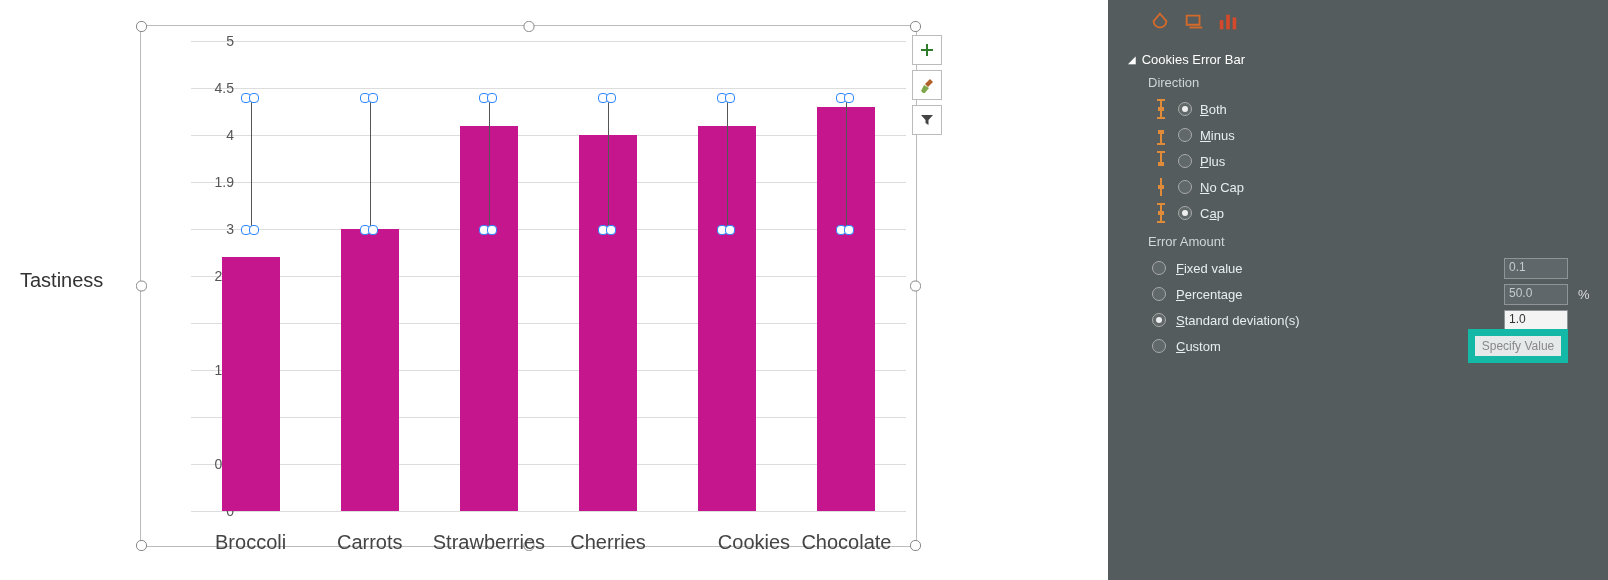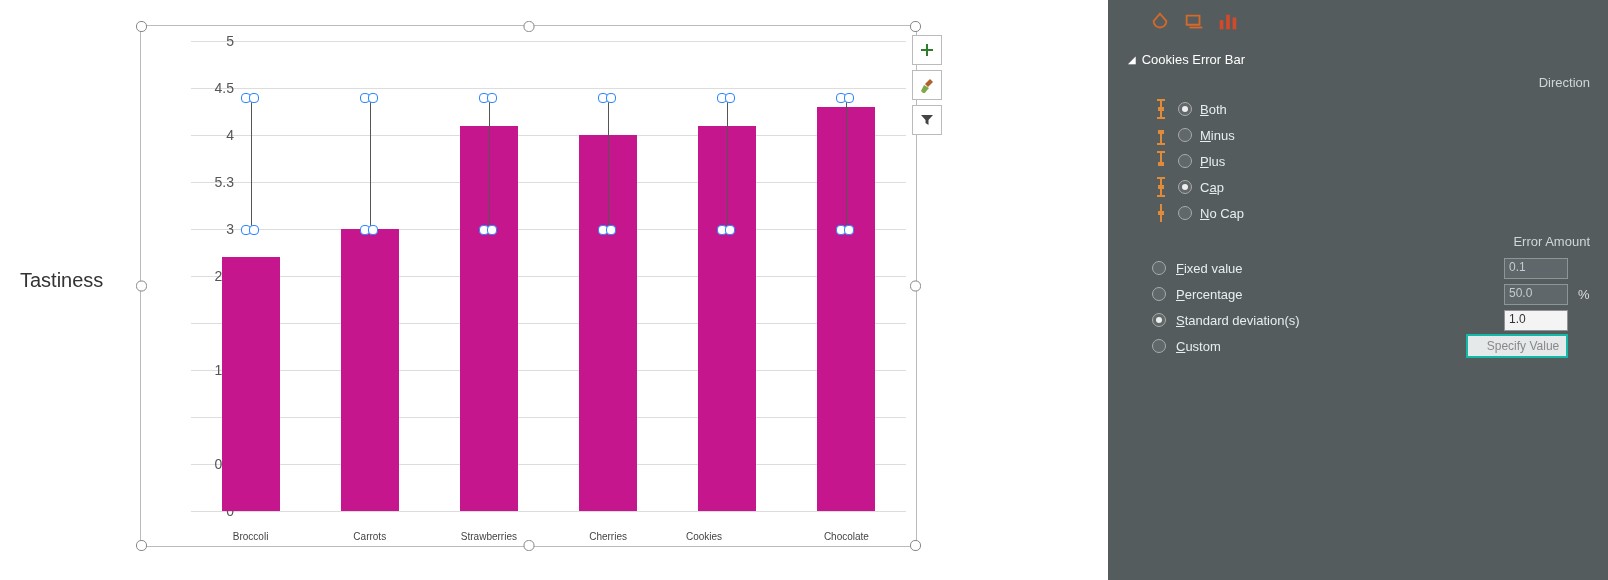--- a/index.html
+++ b/index.html
@@ -8,47 +8,47 @@
   
   .chart-wrap{position:absolute;left:20px;top:0;width:880px;height:560px;}
   .ylabel{position:absolute;left:0;top:50%;transform:translatey(-50%);font-size:20px;color:#333;}
   .chart-box{position:absolute;left:120px;top:25px;width:775px;height:520px;border:1px solid #bbb;background:#fff;}
   .plot-area{position:absolute;left:50px;top:15px;width:715px;height:470px;}
   .grid-line{position:absolute;left:0;width:100%;border-top:1px solid #ddd;}
   .ytick{position:absolute;right:672px;transform:translateY(-50%);font-size:14px;color:#555;text-align:right;width:40px;}
   .bar{position:absolute;bottom:0;width:58px;background:#c6168d;}
   .errbar{position:absolute;width:0;border-left:1px solid #555;}
   .sel-dot{position:absolute;width:8px;height:8px;border:1px solid #2b86ff;background:#fff;border-radius:4px;}
-  .xcat{position:absolute;top:490px;font-size:10px;color:#444;text-align:center;transform:translateX(-50%);}
+  .xcat{position:absolute;top:490px;font-size:20px;color:#444;text-align:center;transform:translateX(-50%);}
   .sel-handle{position:absolute;width:9px;height:9px;border:1px solid #888;border-radius:5px;background:#fff;}
 
   
   .side-btn{position:absolute;width:28px;height:28px;border:1px solid #bbb;background:#fff;display:flex;align-items:center;justify-content:center;font-weight:bold;}
   .side-btn svg{width:16px;height:16px;}
 
   
   .pane{position:absolute;right:0;top:0;width:500px;height:580px;background:#555c5e;color:#ddd;font-size:13px;}
   .pane-inner{padding:10px 18px 0 40px;}
   .pane-tabs{display:flex;gap:10px;margin-bottom:18px;}
   .pane-tab{width:24px;height:24px;display:flex;align-items:center;justify-content:center;}
   .pane-tab svg{width:22px;height:22px;}
   .sect-title{display:flex;align-items:center;gap:6px;color:#fff;font-weight:400;margin:10px 0 8px -20px;}
   .sect-title .arrow{font-size:10px;}
-  .subhead{color:#cfd6d8;margin:8px 0 6px 0;text-align:right;}
+  .subhead{color:#cfd6d8;margin:8px 0 6px 0;}
   .opt-row{display:flex;align-items:center;gap:8px;height:26px;margin-left:4px;}
   .radio{width:12px;height:12px;border:1px solid #aaa;border-radius:7px;display:inline-flex;align-items:center;justify-content:center;background:#60686a;}
   .radio.on::after{content:"";width:6px;height:6px;background:#eee;border-radius:3px;}
   .opt-icon{width:18px;height:24px;display:flex;align-items:center;justify-content:center;}
   .opt-label{color:#e6eef0;}
   .opt-label u{text-decoration:underline;}
   .amount-row{display:flex;align-items:center;gap:10px;height:26px;margin-left:4px;}
   .amount-row .filler{flex:1;}
   .txtbox{width:54px;height:17px;border:1px solid #8f9597;background:#60676a;color:#c5cbce;font-size:12px;padding:1px 4px;}
   .txtbox.active{background:#f4f4f4;color:#333;}
-  .btn{width:86px;height:20px;border:2px solid #14b8a6;background:#e6e9ea;color:#888;font-size:12px;display:flex;align-items:center;justify-content:center;padding-left:12px;}
+  .btn{width:86px;height:20px;border:7px solid #14b8a6;background:#e6e9ea;color:#888;font-size:12px;display:flex;align-items:center;justify-content:center;}
 </style>
 </head>
 <body>
 
 <div class="canvas">
 
   <div class="chart-wrap">
     <div class="ylabel">Tastiness</div>
 
     <div class="chart-box">
@@ -71,21 +71,21 @@
           <div class="ytick" style="top: 376px;">1</div>
           <div class="grid-line" style="top: 329px;"></div>
           <div class="ytick" style="top: 329px;">1.5</div>
           <div class="grid-line" style="top: 282px;"></div>
           <div class="ytick" style="top: 282px;">2</div>
           <div class="grid-line" style="top: 235px;"></div>
           <div class="ytick" style="top: 235px;">2.5</div>
           <div class="grid-line" style="top: 188px;"></div>
           <div class="ytick" style="top: 188px;">3</div>
           <div class="grid-line" style="top: 141px;"></div>
-          <div class="ytick" style="top: 141px;">5.3</div>
+          <div class="ytick" style="top: 141px;">1.9</div>
           <div class="grid-line" style="top: 94px;"></div>
           <div class="ytick" style="top: 94px;">4</div>
           <div class="grid-line" style="top: 47px;"></div>
           <div class="ytick" style="top: 47px;">4.5</div>
           <div class="grid-line" style="top: 0px;"></div>
           <div class="ytick" style="top: 0px;">5</div>
           <div class="bar" style="left: 30.5833px; height: 253.8px; background: rgb(198, 22, 141);"></div>
           <div class="errbar" style="left: 59.5833px; top: 56.4px; height: 131.6px;"></div>
           <div class="sel-dot" style="left: 49.5833px; top: 52.4px;"></div>
           <div class="sel-dot" style="left: 57.5833px; top: 52.4px;"></div>
@@ -112,21 +112,21 @@
           <div class="sel-dot" style="left: 415.083px; top: 52.4px;"></div>
           <div class="sel-dot" style="left: 407.083px; top: 184px;"></div>
           <div class="sel-dot" style="left: 415.083px; top: 184px;"></div>
           <div class="xcat" style="left: 417.083px;">Cherries</div>
           <div class="bar" style="left: 507.25px; height: 385.4px; background: rgb(198, 22, 141);"></div>
           <div class="errbar" style="left: 536.25px; top: 56.4px; height: 131.6px;"></div>
           <div class="sel-dot" style="left: 526.25px; top: 52.4px;"></div>
           <div class="sel-dot" style="left: 534.25px; top: 52.4px;"></div>
           <div class="sel-dot" style="left: 526.25px; top: 184px;"></div>
           <div class="sel-dot" style="left: 534.25px; top: 184px;"></div>
-          <div class="xcat" style="left: 513px;">Cookies</div>
+          <div class="xcat" style="left: 563px;">Cookies</div>
           <div class="bar" style="left: 626.417px; height: 404.2px; background: rgb(198, 22, 141);"></div>
           <div class="errbar" style="left: 655.417px; top: 56.4px; height: 131.6px;"></div>
           <div class="sel-dot" style="left: 645.417px; top: 52.4px;"></div>
           <div class="sel-dot" style="left: 653.417px; top: 52.4px;"></div>
           <div class="sel-dot" style="left: 645.417px; top: 184px;"></div>
           <div class="sel-dot" style="left: 653.417px; top: 184px;"></div>
           <div class="xcat" style="left: 655.417px;">Chocolate</div>
         </div>
     </div>
   </div>
@@ -211,38 +211,38 @@
           </span>
         <span class="radio"></span>
         <span class="opt-label"><u>P</u>lus</span>
       </div>
 
 
       <div class="opt-row">
         <span class="opt-icon">
             <svg width="14" height="22">
               <line x1="7" y1="2" x2="7" y2="20" stroke="#e08b3a" stroke-width="2"></line>
+              <rect x="4" y="9" width="6" height="4" fill="#e08b3a"></rect>
+            </svg>
+          </span>
+        <span class="radio"></span>
+        <span class="opt-label"><u>N</u>o Cap</span>
+      </div>
+      <div class="opt-row">
+        <span class="opt-icon">
+            <svg width="14" height="22">
+              <line x1="7" y1="2" x2="7" y2="20" stroke="#e08b3a" stroke-width="2"></line>
               <line x1="3" y1="2" x2="11" y2="2" stroke="#e08b3a" stroke-width="2"></line>
               <line x1="3" y1="20" x2="11" y2="20" stroke="#e08b3a" stroke-width="2"></line>
               <rect x="4" y="9" width="6" height="4" fill="#e08b3a"></rect>
             </svg>
           </span>
         <span class="radio on"></span>
         <span class="opt-label">C<u>a</u>p</span>
       </div>
-      <div class="opt-row">
-        <span class="opt-icon">
-            <svg width="14" height="22">
-              <line x1="7" y1="2" x2="7" y2="20" stroke="#e08b3a" stroke-width="2"></line>
-              <rect x="4" y="9" width="6" height="4" fill="#e08b3a"></rect>
-            </svg>
-          </span>
-        <span class="radio"></span>
-        <span class="opt-label"><u>N</u>o Cap</span>
-      </div>
 
       <div class="subhead">Error Amount</div>
 
       <div class="amount-row">
         <span class="radio"></span>
         <span class="opt-label"><u>F</u>ixed value</span>
         <span class="filler"></span>
         <span class="txtbox">0.1</span>
         <span style="width:12px"></span>
       </div>

